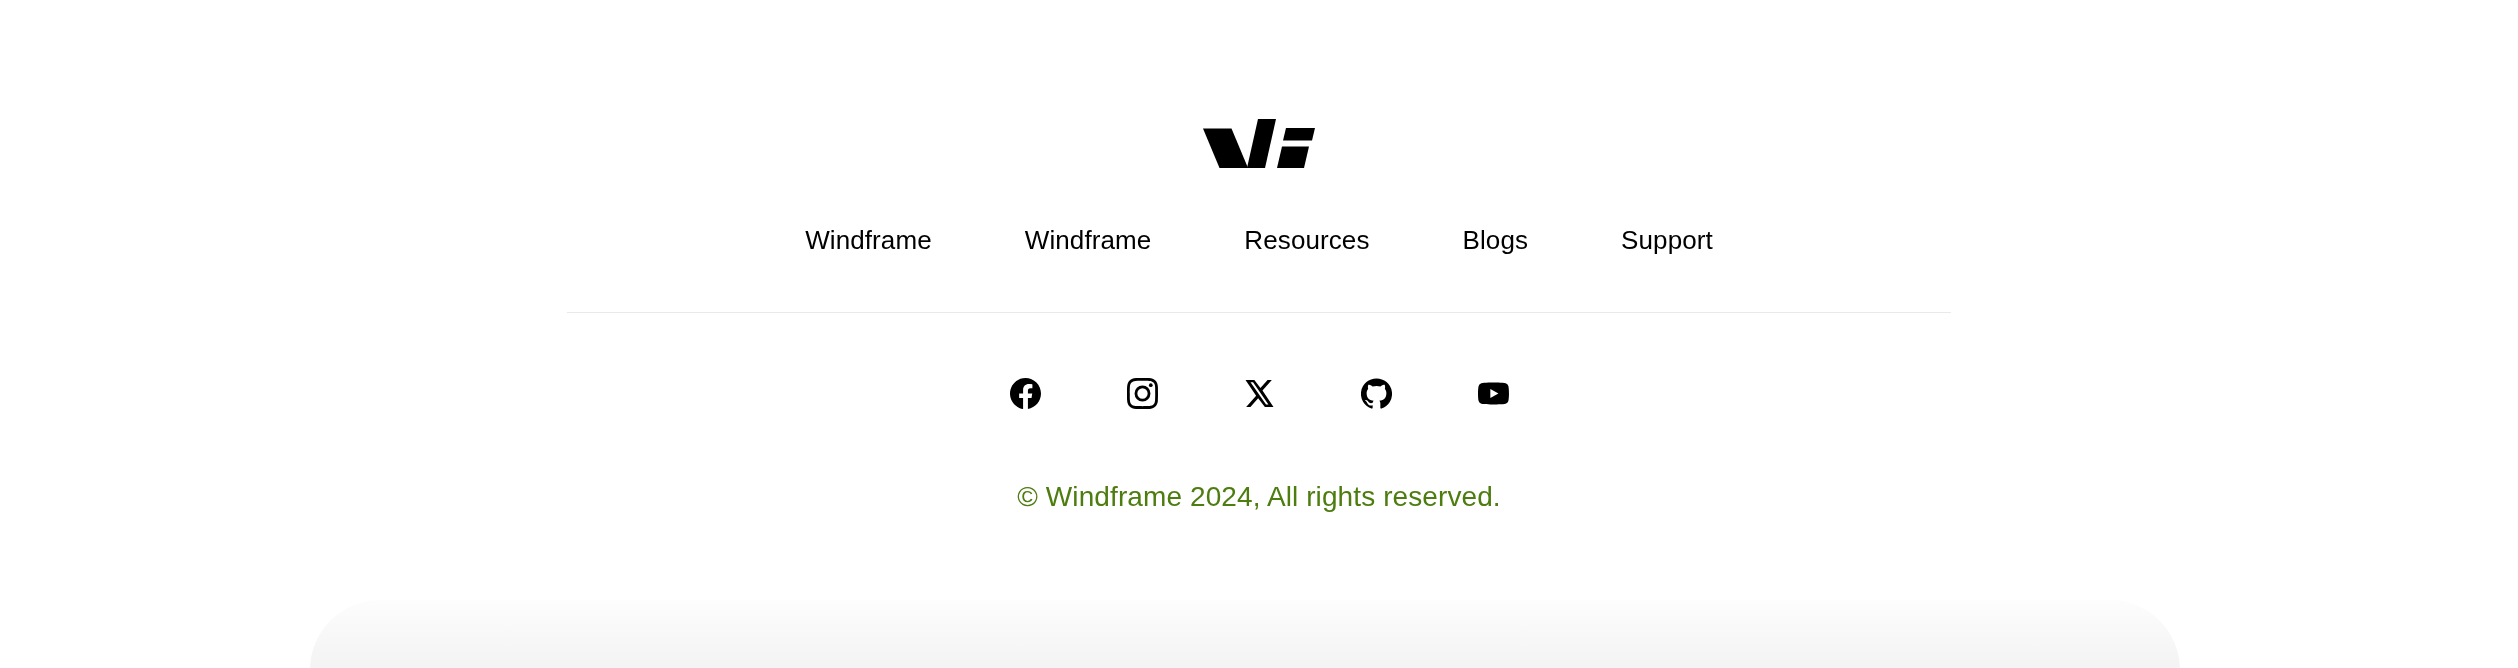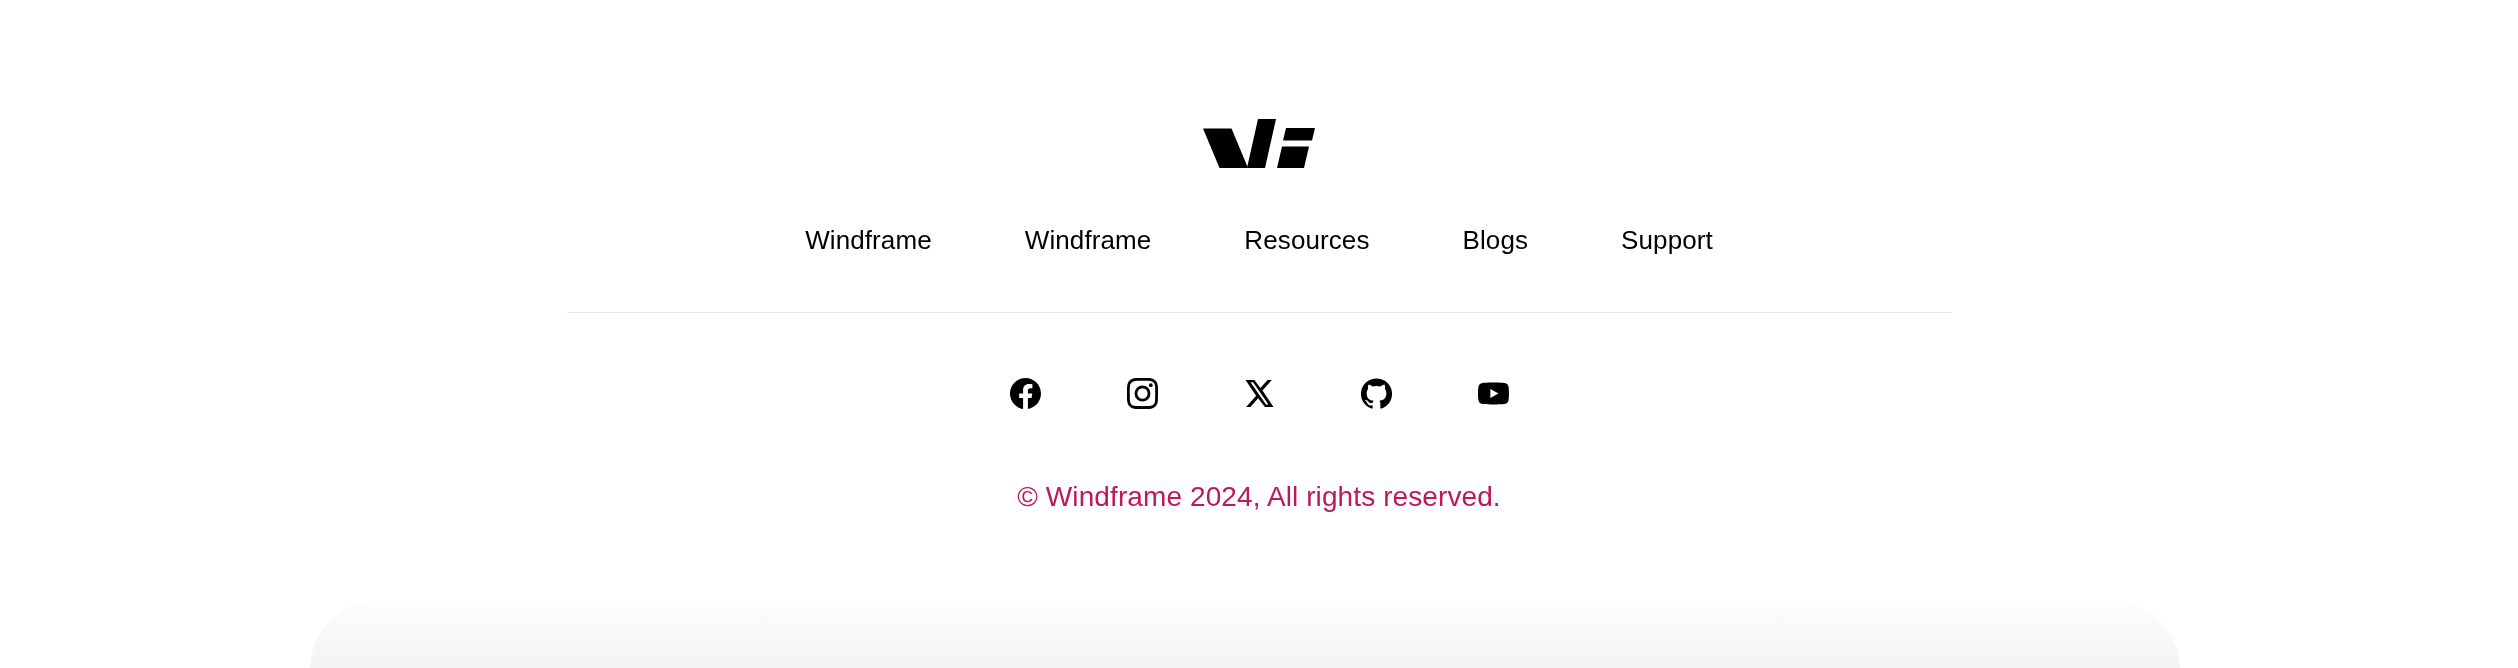--- a/index.html
+++ b/index.html
@@ -106,21 +106,21 @@
     height: 31px;
     fill: #000000;
   }
 
   
   #footer-copyright {
     margin-top: 71px;
     text-align: center;
     font-size: 28px;
     line-height: 34px;
-    color: #be185d;
+    color: #4d7c0f;
     letter-spacing: 0.1px;
   }
 </style>
 </head>
 <body>
 
 <div id="next-section-peek"></div>
 
 <footer id="footer">
 

